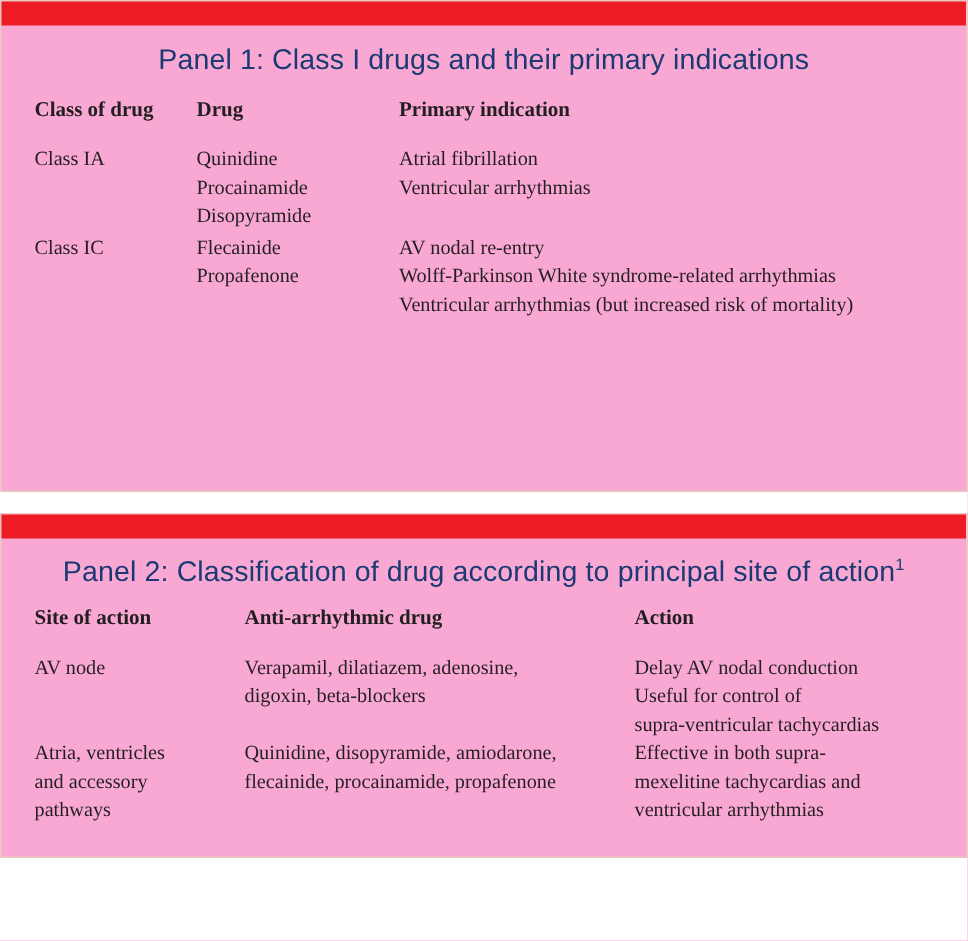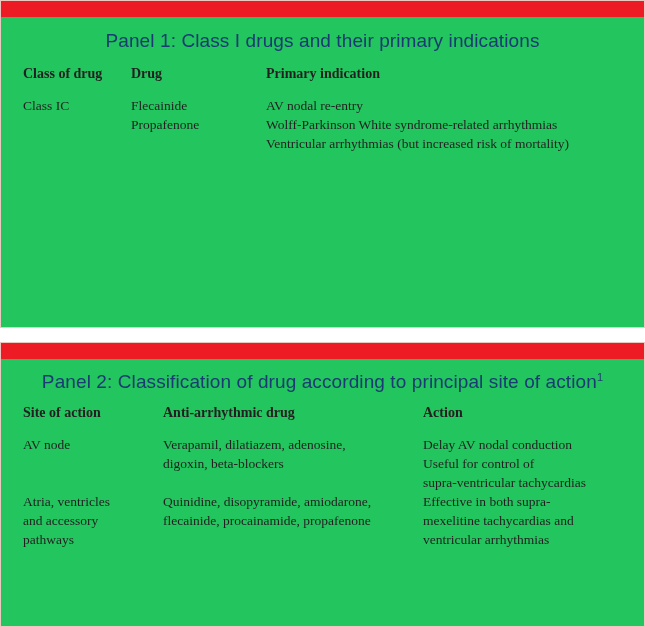--- a/index.html
+++ b/index.html
@@ -15,21 +15,21 @@
     overflow: hidden;
   }
   .page {
     position: relative;
     width: 645px;
     height: 627px;
     box-sizing: border-box;
   }
   .panel {
     position: relative;
-    background: #22c55e;
+    background: #f9a8d4;
     border: 1px solid #e9c9c0;
     box-sizing: border-box;
   }
   .panel-bar {
     height: 16px;
     background: #ed1c24;
     width: 100%;
   }
   .panel-title {
     color: #1b3a73;
@@ -96,21 +96,21 @@
   .spacer {
     height: 14px;
     background: #ffffff;
   }
   .panel2 .panel-title {
     padding-top: 12px;
     padding-bottom: 4px;
     font-size: 19px;
   }
   .panel1-wrap { height: 328px; }
-  .panel2-wrap { height: 285px; }
+  .panel2-wrap { height: 230px; }
 </style>
 </head>
 <body>
 
 <div class="page">
 
   <div class="panel panel1 panel1-wrap">
     <div class="panel-bar"></div>
     <div class="panel-title">Panel 1: Class I drugs and their primary indications</div>
     <div class="panel-body">
@@ -122,20 +122,33 @@
           </colgroup>
         <thead>
           <tr>
             <th>Class of drug</th>
             <th>Drug</th>
             <th>Primary indication</th>
           </tr>
         </thead>
         <tbody>
           <tr class="rowgroup">
+            <td class="cell">Class IA</td>
+            <td class="cell">
+              <span class="sub">Quinidine</span>
+              <span class="sub">Procainamide</span>
+              <span class="sub">Disopyramide</span>
+            </td>
+            <td class="cell">
+              <span class="sub">Atrial fibrillation</span>
+              <span class="sub">Ventricular arrhythmias</span>
+              <span class="sub">&nbsp;</span>
+            </td>
+          </tr>
+          <tr class="rowgroup">
             <td class="cell">Class IC</td>
             <td class="cell">
               <span class="sub">Flecainide</span>
               <span class="sub">Propafenone</span>
             </td>
             <td class="cell">
               <span class="sub">AV nodal re-entry</span>
               <span class="sub">Wolff-Parkinson White syndrome-related arrhythmias</span>
               <span class="sub">Ventricular arrhythmias (but increased risk of mortality)</span>
             </td>

